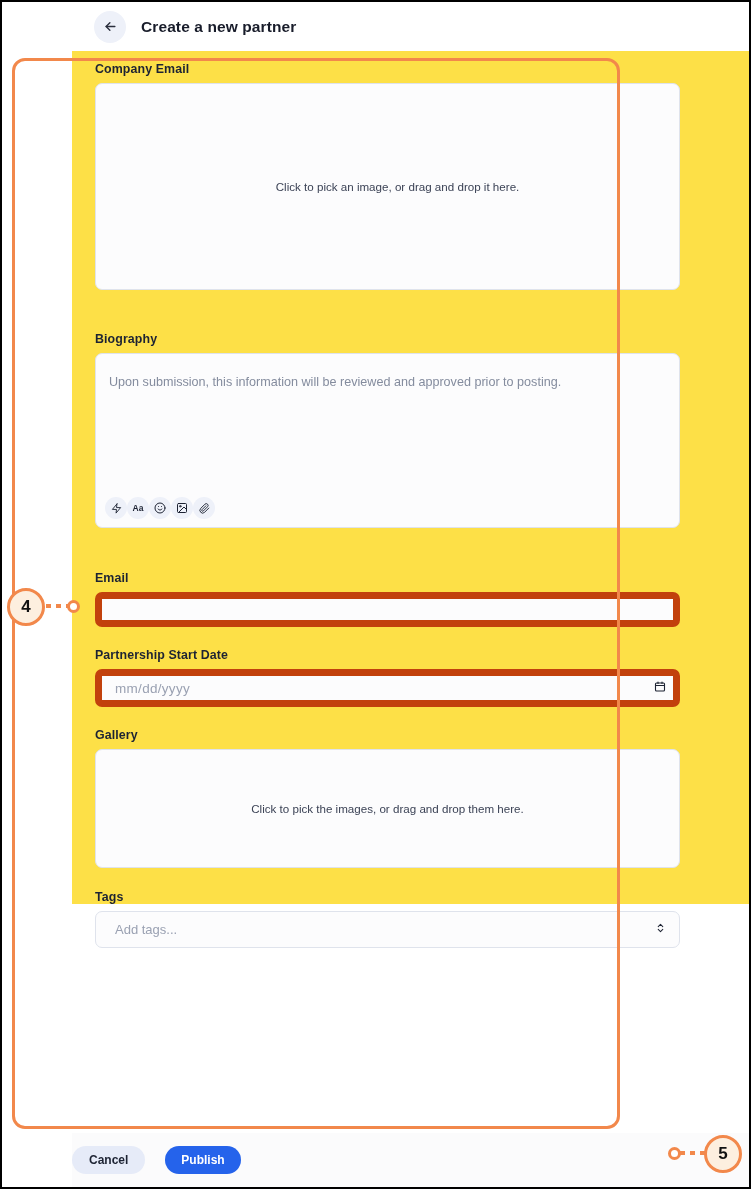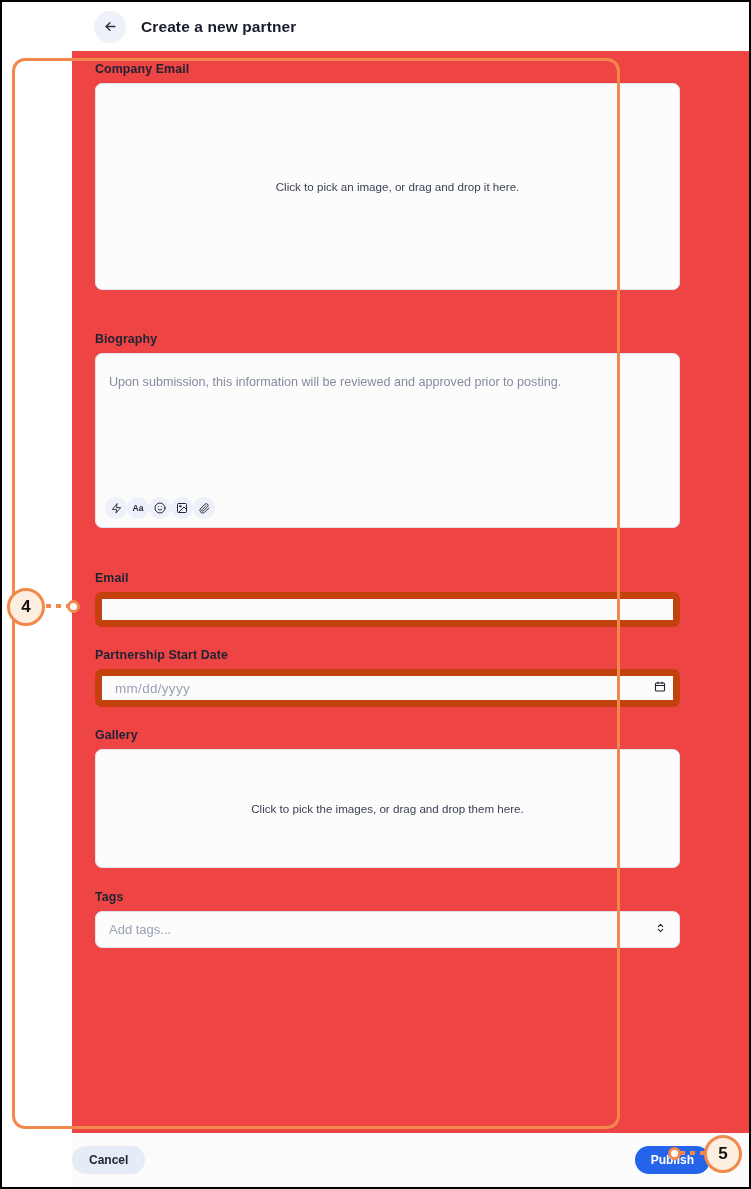--- a/index.html
+++ b/index.html
@@ -19,22 +19,22 @@
     border: 2px solid #000000;
     overflow: hidden;
   }
 
   
   #app-panel {
     position: absolute;
     left: 70px;
     top: 0px;
     width: 679px;
-    height: 1185px;
-    background: #ef4444;
+    height: 902px;
+    background: #fde047;
   }
 
   
   #header {
     position: absolute;
     left: 0; top: 0;
     width: 679px;
     height: 49px;
     background: #ffffff;
     display: flex;
@@ -173,21 +173,21 @@
   }
 
   
   .select-wrap { position: relative; }
   #tags-select {
     height: 37px;
     color: #9aa1b2;
     font-size: 13px;
     display: flex;
     align-items: center;
-    padding-left: 13px;
+    padding-left: 19px;
     border: 1px solid #dfe3ec;
     border-radius: 7px;
     background: #fcfcfd;
     cursor: pointer;
   }
   #tags-chevron {
     position: absolute;
     right: 14px;
     top: 50%;
     transform: translateY(-50%);
@@ -196,21 +196,21 @@
 
   
   #footer {
     position: absolute;
     left: 0;
     top: 1131px;
     width: 679px;
     height: 54px;
     display: flex;
     align-items: center;
-    justify-content: space-between;
+    justify-content: flex-start;
     padding-right: 41px;
     gap: 20px;
     background: #fbfbfc;
   }
   .btn {
     height: 28px;
     border-radius: 14px;
     font-family: "Liberation Sans", sans-serif;
     font-size: 12px;
     font-weight: bold;

